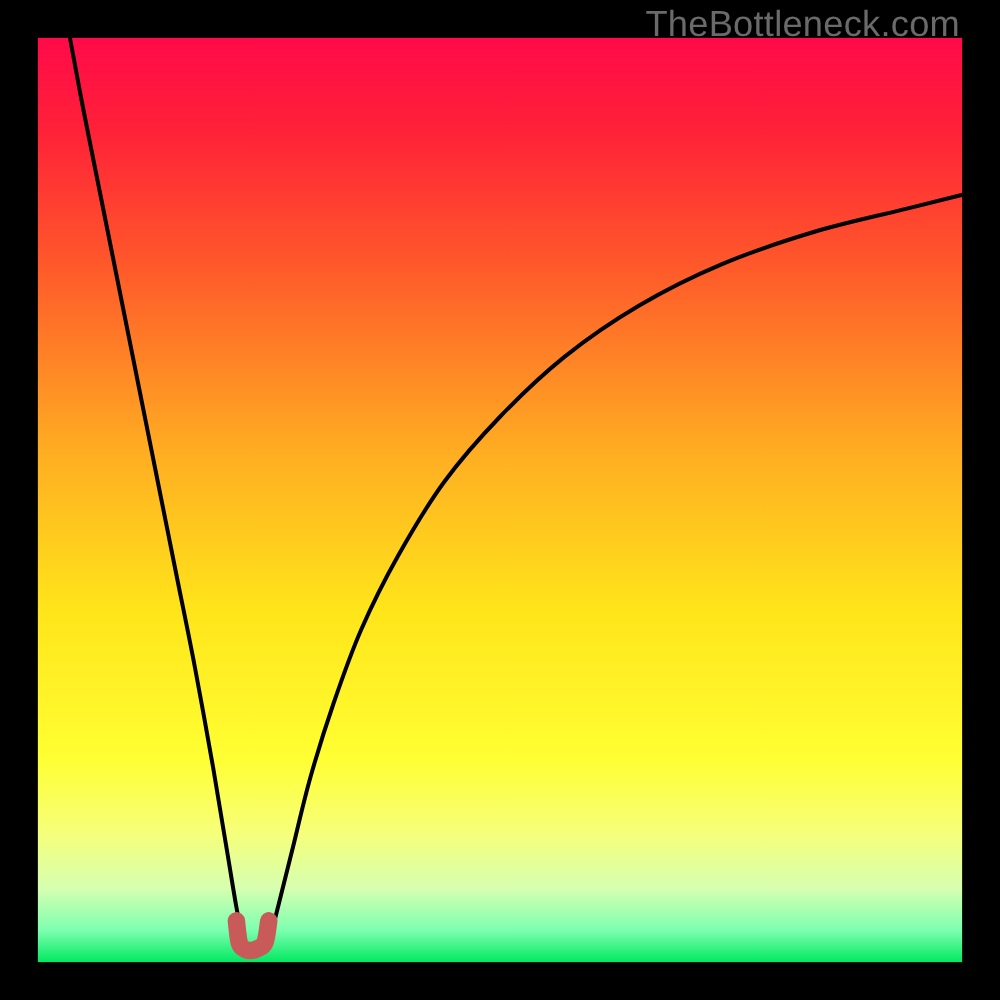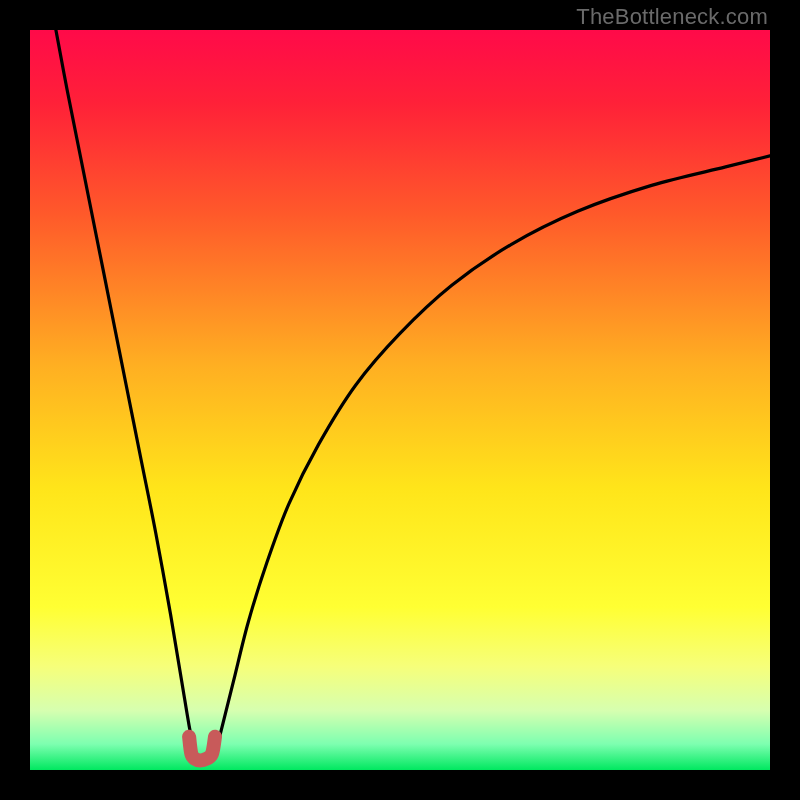--- a/index.html
+++ b/index.html
@@ -24,21 +24,21 @@
     top: 30px;
     width: 740px;
     height: 740px;
     overflow: hidden;
   }
   .watermark {
     position: absolute;
     top: 4px;
     right: 32px;
     font-family: Arial, Helvetica, sans-serif;
-    font-size: 22px;
+    font-size: 29px;
     font-weight: 500;
     color: #6a6a6a;
     letter-spacing: 0.2px;
   }
 </style>
 </head>
 <body>
 
 <div class="frame">
   <div class="watermark">TheBottleneck.com</div>

